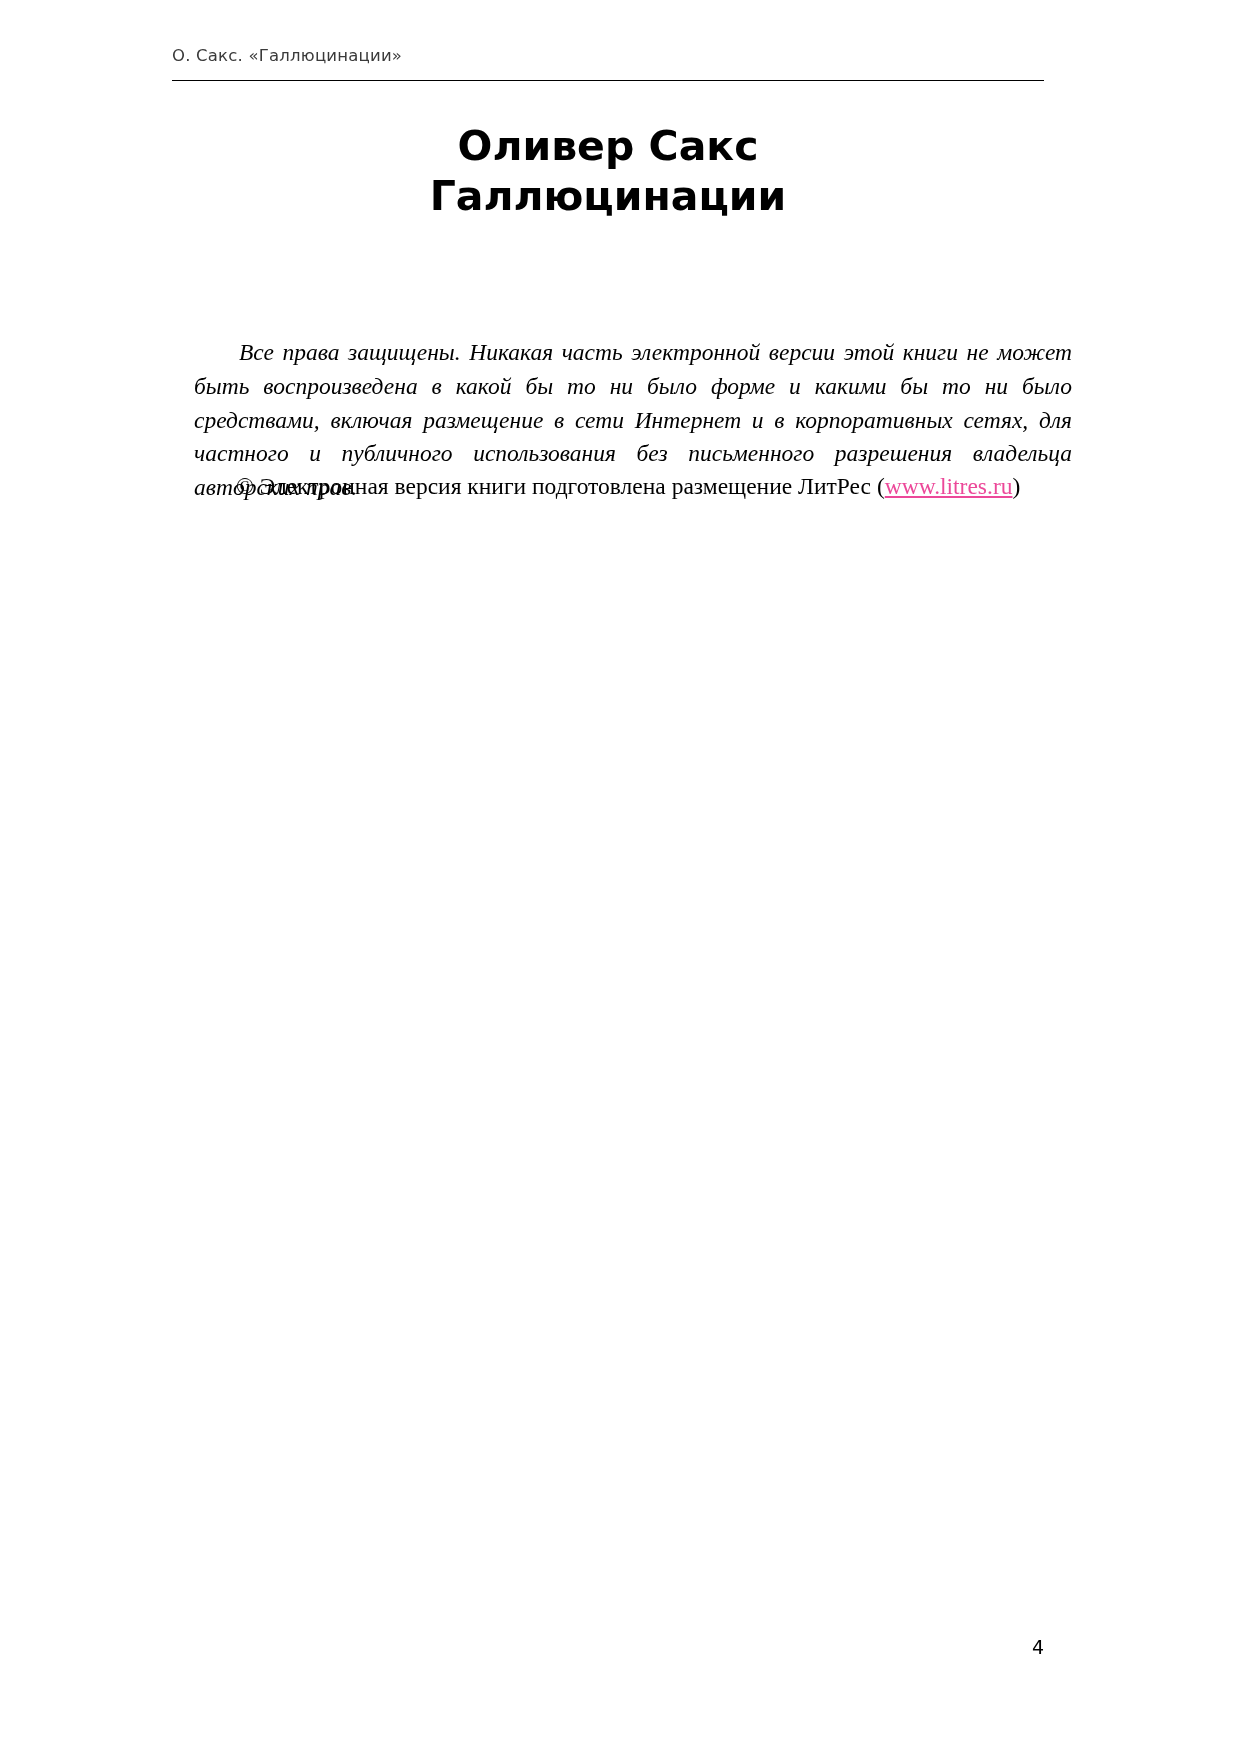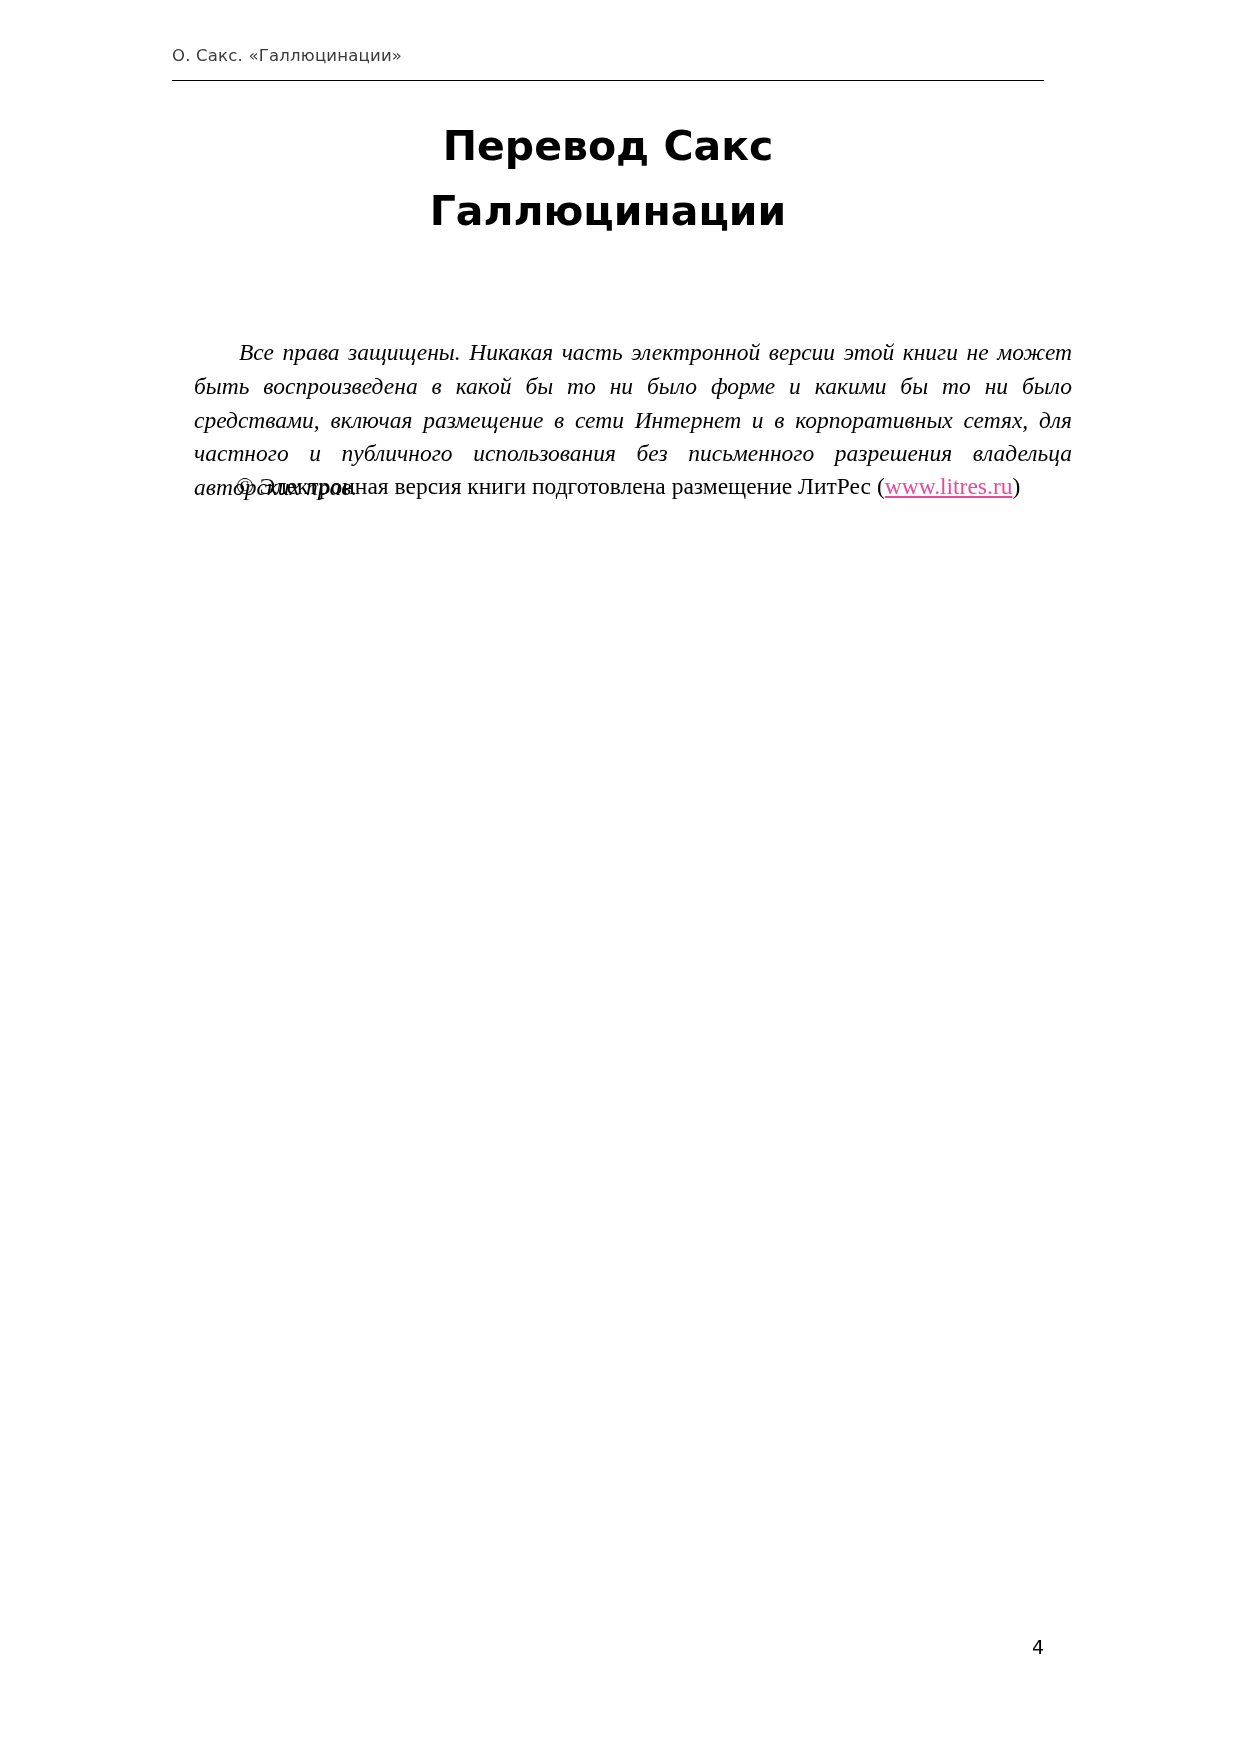--- a/index.html
+++ b/index.html
@@ -58,21 +58,21 @@
     color: #000;
   }
   .title-author {
     font-size: 41px;
     line-height: 1.18;
     letter-spacing: 0px;
   }
   .title-name {
     font-size: 41px;
     line-height: 1.18;
-    margin-top: 17px;
+    margin-top: 2px;
   }
 
   
   .copyright-block {
     position: absolute;
     left: 236px;
     top: 228px;
     width: 820px;
     font-size: 23.5px;
     line-height: 1.42;
@@ -127,21 +127,21 @@
 </head>
 <body>
 
 <div class="page">
 
   <div class="running-head">О. Сакс. «Галлюцинации»</div>
 
   <div class="head-rule"></div>
 
   <div class="title-block">
-    <div class="title-author">Перевод Сакс</div>
+    <div class="title-author">Оливер Сакс</div>
     <div class="title-name">Галлюцинации</div>
   </div>
 
 
   <div class="rights">Все права защищены. Никакая часть электронной версии этой книги не может быть воспроизведена в какой бы то ни было форме и какими бы то ни было средствами, включая размещение в сети Интернет и в корпоративных сетях, для частного и публичного использования без письменного разрешения владельца авторских прав.</div>
 
   <div class="litres">
     <span>© Электронная версия книги подготовлена размещение ЛитРес (</span><a href="#">www.litres.ru</a><span>)</span>
   </div>
 

